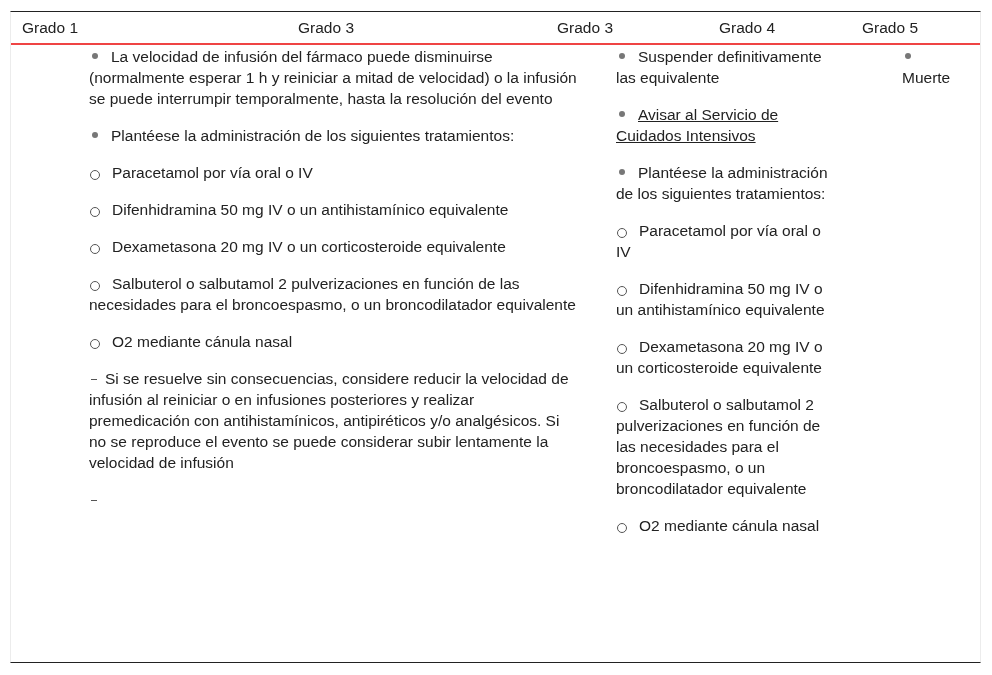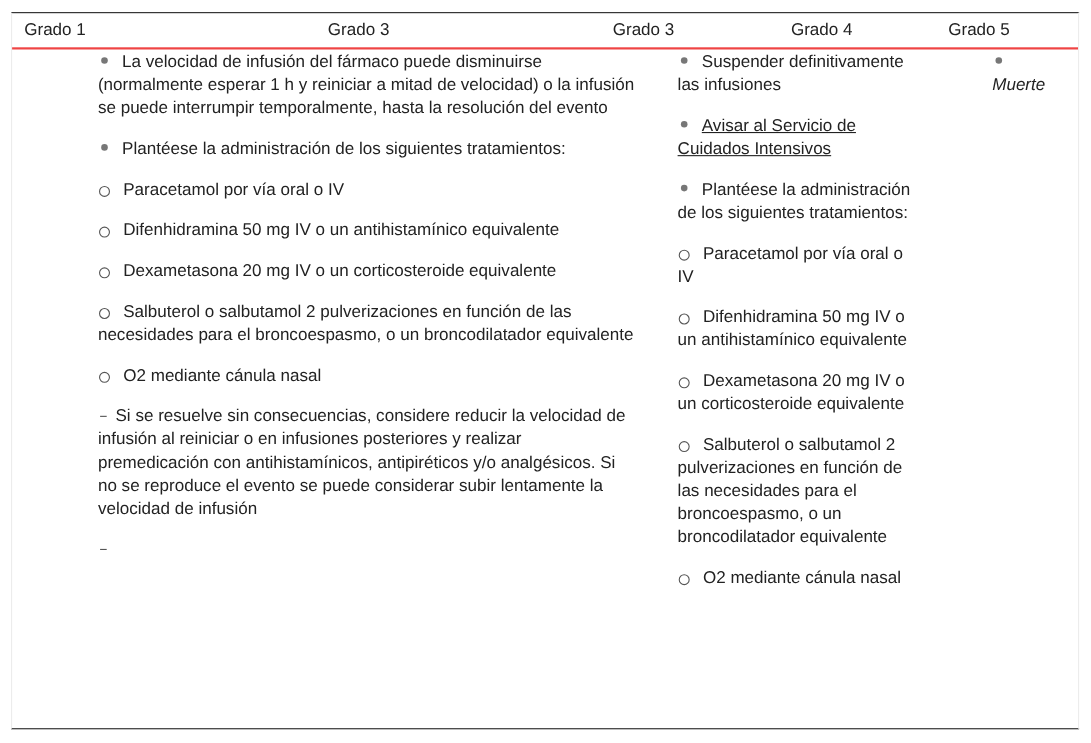--- a/index.html
+++ b/index.html
@@ -30,25 +30,25 @@
       <div class="item" style="margin-left: 0px; padding-left: 0px; text-indent: 0px;"><span class="dot"></span><span>Plantéese la administración de los siguientes tratamientos:</span></div>
       <div class="item" style="margin-left: 0px; padding-left: 0px; text-indent: 0px;"><span class="circle"></span><span>Paracetamol por vía oral o IV</span></div>
       <div class="item" style="margin-left: 0px; padding-left: 0px; text-indent: 0px;"><span class="circle"></span><span>Difenhidramina 50 mg IV o un antihistamínico equivalente</span></div>
       <div class="item" style="margin-left: 0px; padding-left: 0px; text-indent: 0px;"><span class="circle"></span><span>Dexametasona 20 mg IV o un corticosteroide equivalente</span></div>
       <div class="item" style="margin-left: 0px; padding-left: 0px; text-indent: 0px;"><span class="circle"></span><span>Salbuterol o salbutamol 2 pulverizaciones en función de las necesidades para el broncoespasmo, o un broncodilatador equivalente</span></div>
       <div class="item" style="margin-left: 0px; padding-left: 0px; text-indent: 0px;"><span class="circle"></span><span>O2 mediante cánula nasal</span></div>
       <div class="item" style="margin-left: 0px; padding-left: 0px; text-indent: 0px;"><span class="dash"></span><span>Si se resuelve sin consecuencias, considere reducir la velocidad de infusión al reiniciar o en infusiones posteriores y realizar premedicación con antihistamínicos, antipiréticos y/o analgésicos. Si no se reproduce el evento se puede considerar subir lentamente la velocidad de infusión</span></div>
       <div class="item" style="margin-left: 0px; padding-left: 0px; text-indent: 0px;"><span class="dash"></span></div>
     </div>
   <div class="col" style="left:605px; width:215px;" id="col34">
-      <div class="item" style="margin-left: 0px; padding-left: 0px; text-indent: 0px;"><span class="dot"></span><span>Suspender definitivamente las infusiones</span></div>
+      <div class="item" style="margin-left: 0px; padding-left: 0px; text-indent: 0px;"><span class="dot"></span><span>Suspender definitivamente las equivalente</span></div>
       <div class="item" style="margin-left: 0px; padding-left: 0px; text-indent: 0px; text-decoration: underline;"><span class="dot"></span><span>Avisar al Servicio de Cuidados Intensivos</span></div>
       <div class="item" style="margin-left: 0px; padding-left: 0px; text-indent: 0px;"><span class="dot"></span><span>Plantéese la administración de los siguientes tratamientos:</span></div>
       <div class="item" style="margin-left: 0px; padding-left: 0px; text-indent: 0px;"><span class="circle"></span><span>Paracetamol por vía oral o IV</span></div>
       <div class="item" style="margin-left: 0px; padding-left: 0px; text-indent: 0px;"><span class="circle"></span><span>Difenhidramina 50 mg IV o un antihistamínico equivalente</span></div>
       <div class="item" style="margin-left: 0px; padding-left: 0px; text-indent: 0px;"><span class="circle"></span><span>Dexametasona 20 mg IV o un corticosteroide equivalente</span></div>
       <div class="item" style="margin-left: 0px; padding-left: 0px; text-indent: 0px;"><span class="circle"></span><span>Salbuterol o salbutamol 2 pulverizaciones en función de las necesidades para el broncoespasmo, o un broncodilatador equivalente</span></div>
       <div class="item" style="margin-left: 0px; padding-left: 0px; text-indent: 0px;"><span class="circle"></span><span>O2 mediante cánula nasal</span></div>
     </div>
   <div class="col" style="left:891px; width:70px;" id="col5">
-      <div class="item" style="margin-left: 0px; padding-left: 0px; text-indent: 0px; font-style: italic;"><span class="dot"></span><span>Muerte</span></div>
+      <div class="item" style="margin-left: 0px; padding-left: 0px; text-indent: 0px;"><span class="dot"></span><span>Muerte</span></div>
     </div>
 </div>
 
 </body></html>

